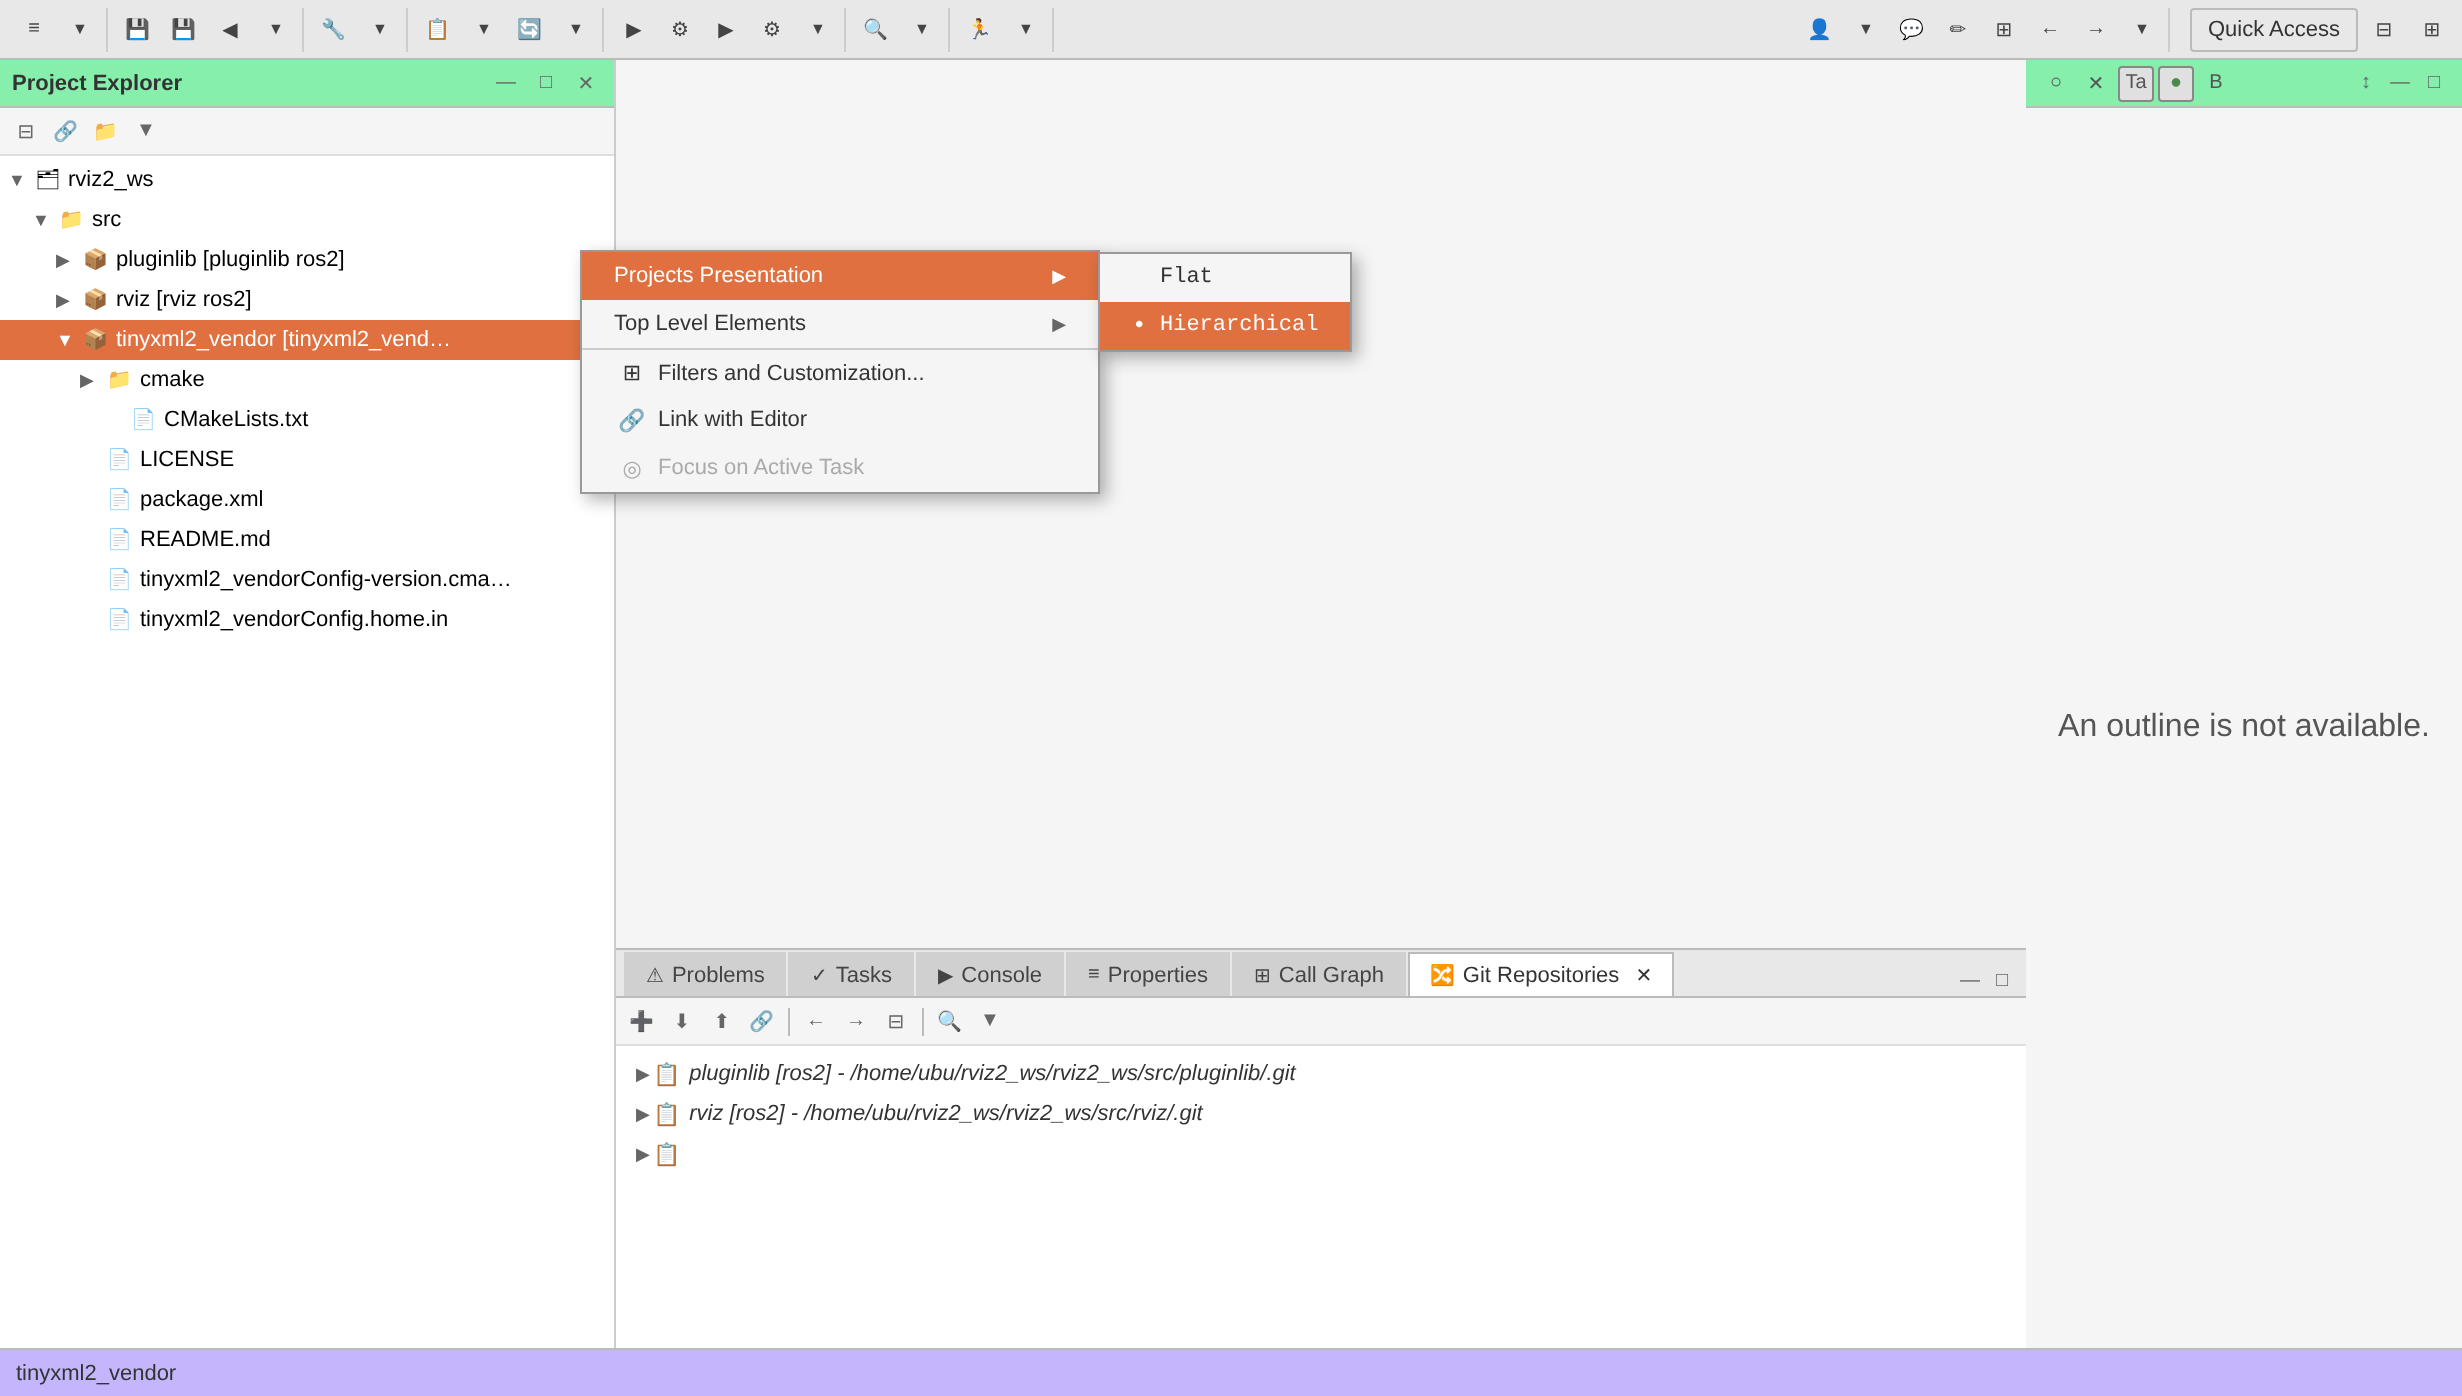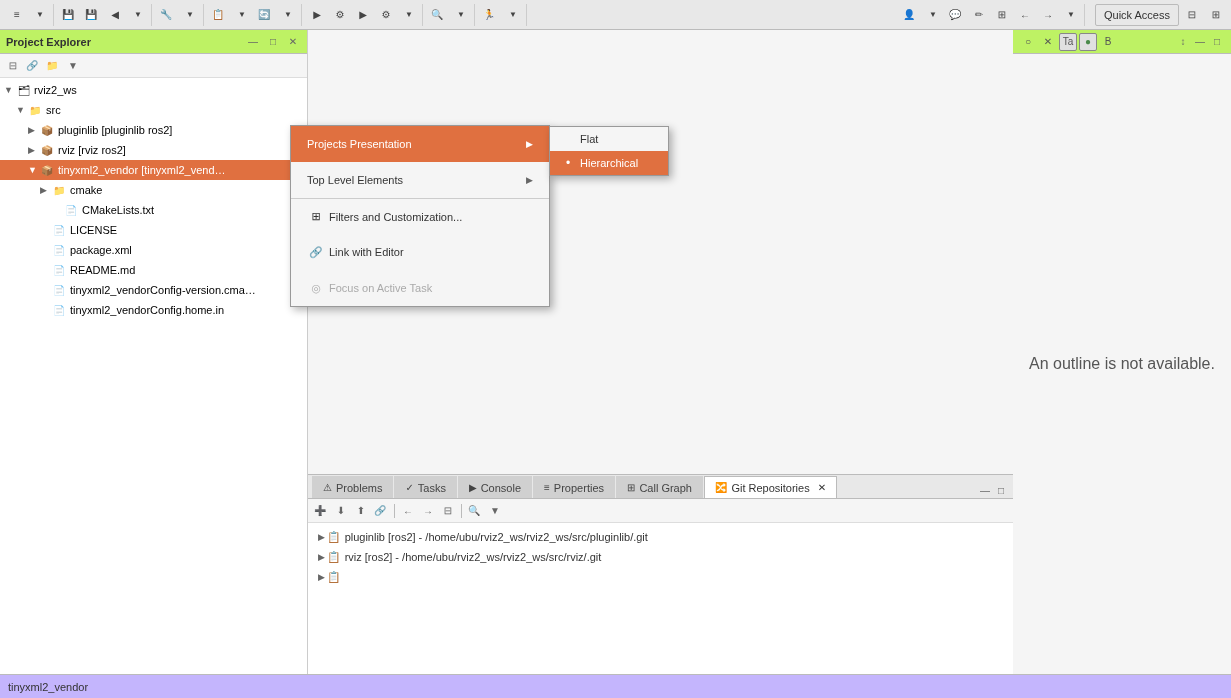--- a/index.html
+++ b/index.html
@@ -52,21 +52,21 @@
     .left-panel {
       width: 308px;
       background: #fff;
       border-right: 1px solid #ccc;
       display: flex;
       flex-direction: column;
       flex-shrink: 0;
     }
     .panel-header {
       height: 24px;
-      background: #bef264;
+      background: #86efac;
       border-bottom: 1px solid #bbb;
       display: flex;
       align-items: center;
       padding: 0 6px;
       gap: 4px;
     }
     .panel-title {
       font-size: 11px;
       font-weight: bold;
       color: #333;
@@ -189,21 +189,21 @@
       position: absolute;
       background: #f5f5f5;
       border: 1px solid #999;
       box-shadow: 3px 3px 8px rgba(0,0,0,0.3);
       min-width: 260px;
       z-index: 200;
     }
     .menu-item {
       display: flex;
       align-items: center;
-      height: 36px;
+      height: 24px;
       padding: 0 16px;
       cursor: pointer;
       font-size: 11px;
       color: #333;
       position: relative;
     }
     .menu-item.highlighted { background: #e07040; color: white; }
     .menu-item.disabled { color: #aaa; cursor: default; }
     .menu-item.separator-above { border-top: 1px solid #ccc; }
     .menu-item-label { flex: 1; }
@@ -226,20 +226,21 @@
     
     .submenu {
       position: absolute;
       left: 100%;
       top: -1px;
       background: #f5f5f5;
       border: 1px solid #999;
       box-shadow: 3px 3px 8px rgba(0,0,0,0.3);
       min-width: 120px;
       z-index: 300;
+      font-family: Liberation Mono, monospace;
     }
     .submenu-item {
       display: flex;
       align-items: center;
       height: 24px;
       padding: 0 16px;
       cursor: pointer;
       font-size: 11px;
       color: #333;
     }
@@ -300,21 +301,21 @@
     }
     .repo-item {
       display: flex;
       align-items: center;
       height: 20px;
       cursor: pointer;
       padding: 0 2px;
     }
     .repo-arrow { font-size: 9px; color: #666; margin-right: 2px; }
     .repo-icon { font-size: 11px; margin-right: 4px; color: #c0602a; }
-    .repo-label { font-size: 11px; color: #333; }
+    .repo-label { font-size: 11px; color: #333; font-style: italic; }
 
     
     .outline-btn {
       width: 18px;
       height: 18px;
       display: flex;
       align-items: center;
       justify-content: center;
       font-size: 10px;
       cursor: pointer;

